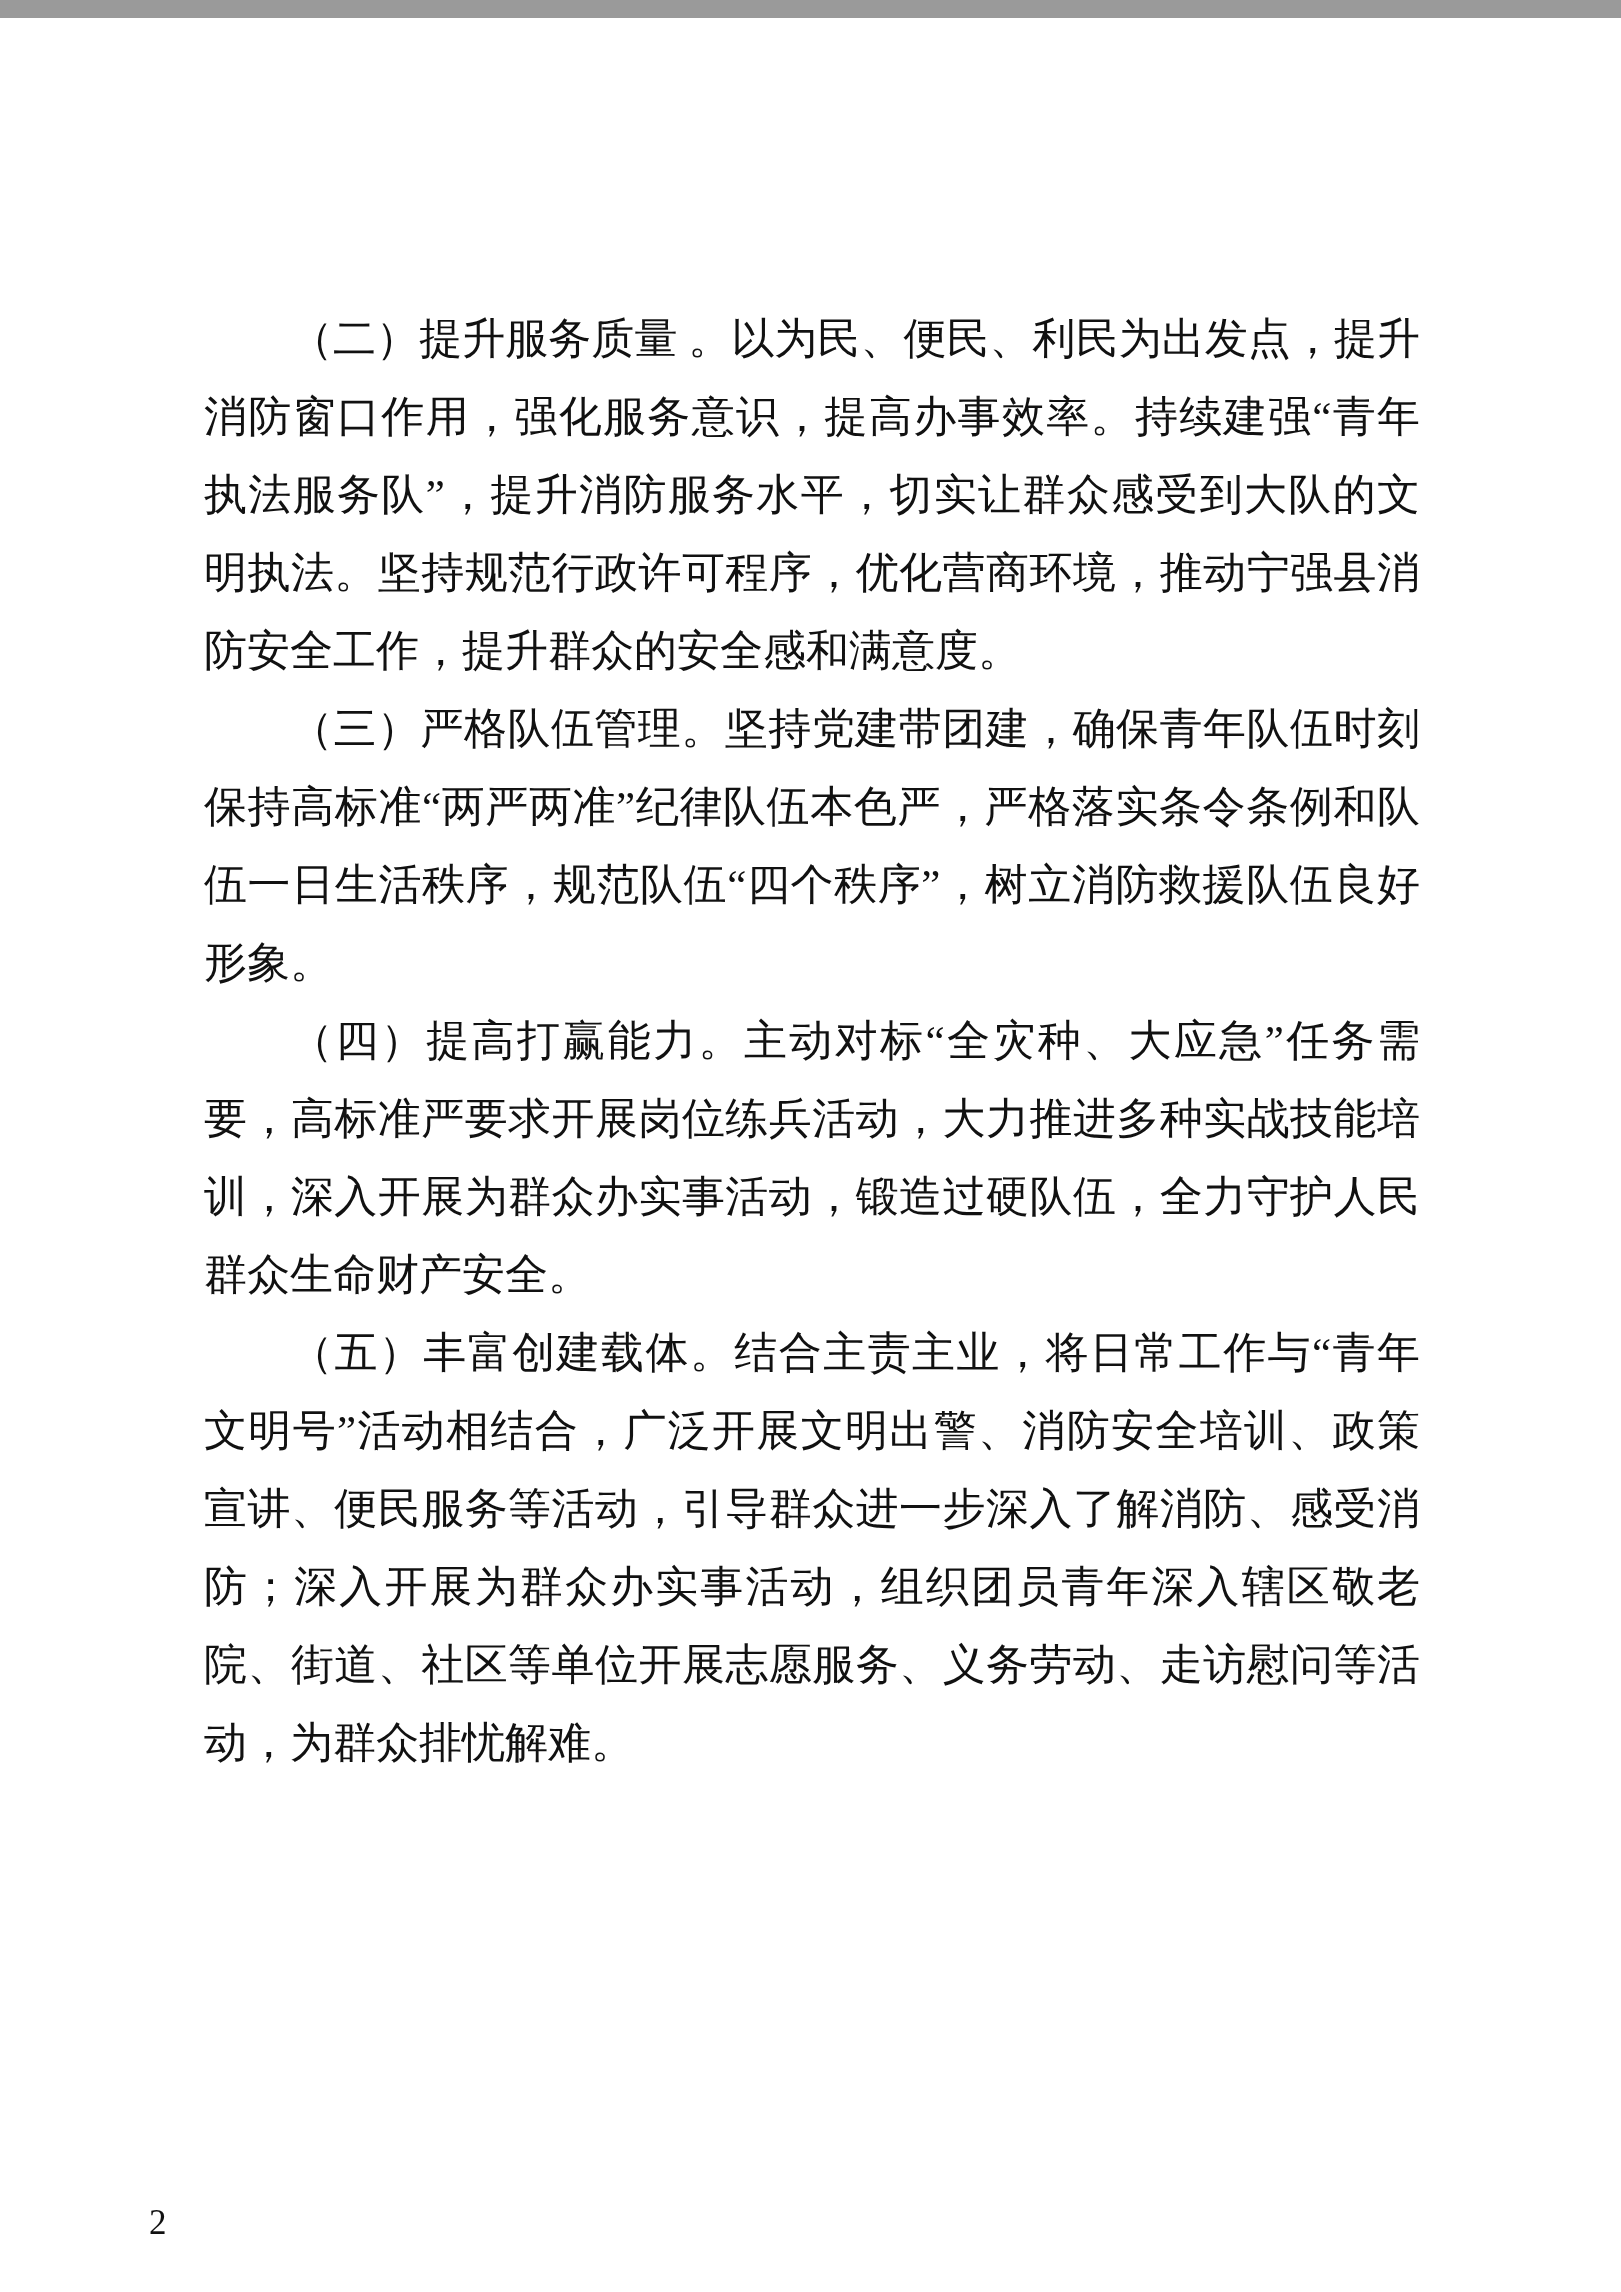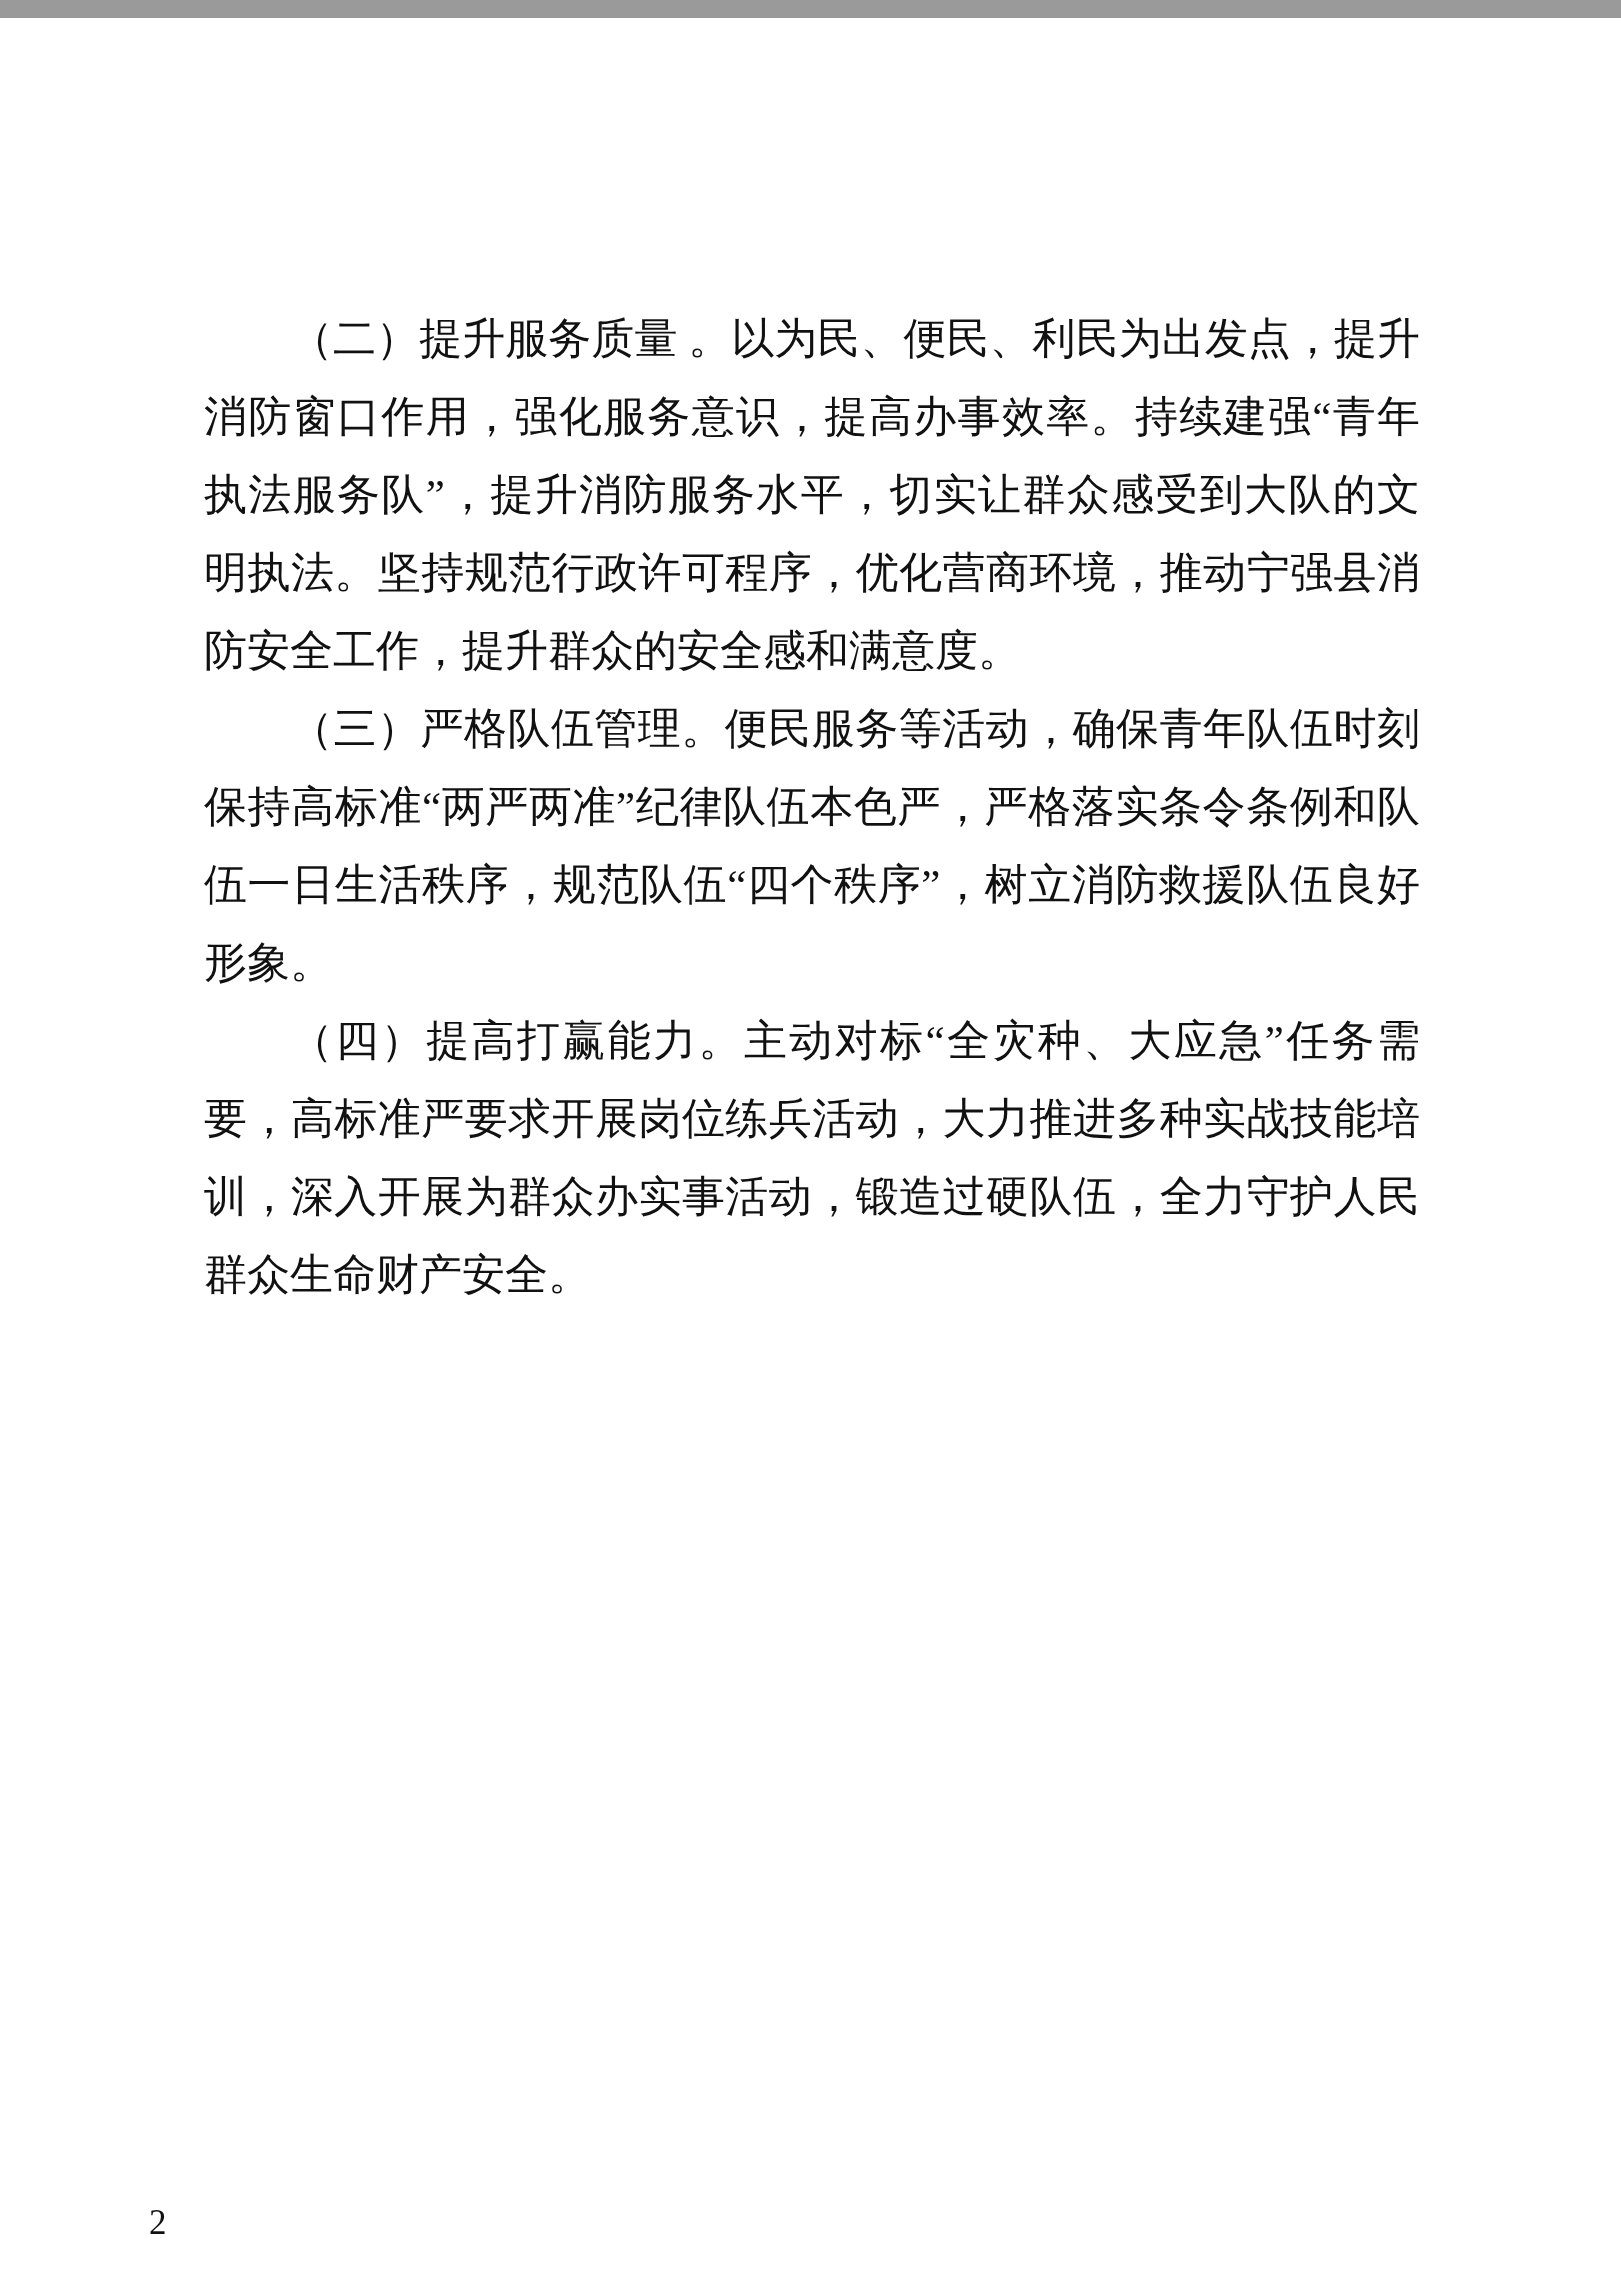--- a/index.html
+++ b/index.html
@@ -49,19 +49,20 @@
     color: #111111;
   }
 </style>
 </head>
 <body>
 
 <div class="page">
   <div class="content">
     <div>
         <p class="para">（二）提升服务质量 。以为民、便民、利民为出发点，提升消防窗口作用，强化服务意识，提高办事效率。持续建强“青年执法服务队”，提升消防服务水平，切实让群众感受到大队的文明执法。坚持规范行政许可程序，优化营商环境，推动宁强县消防安全工作，提升群众的安全感和满意度。</p>
-        <p class="para">（三）严格队伍管理。便民服务等活动，确保青年队伍时刻保持高标准“两严两准”纪律队伍本色严，严格落实条令条例和队伍一日生活秩序，规范队伍“四个秩序”，树立消防救援队伍良好形象。</p>
+        <p class="para">（三）严格队伍管理。坚持党建带团建，确保青年队伍时刻保持高标准“两严两准”纪律队伍本色严，严格落实条令条例和队伍一日生活秩序，规范队伍“四个秩序”，树立消防救援队伍良好形象。</p>
         <p class="para">（四）提高打赢能力。主动对标“全灾种、大应急”任务需要，高标准严要求开展岗位练兵活动，大力推进多种实战技能培训，深入开展为群众办实事活动，锻造过硬队伍，全力守护人民群众生命财产安全。</p>
+        <p class="para">（五）丰富创建载体。结合主责主业，将日常工作与“青年文明号”活动相结合，广泛开展文明出警、消防安全培训、政策宣讲、便民服务等活动，引导群众进一步深入了解消防、感受消防；深入开展为群众办实事活动，组织团员青年深入辖区敬老院、街道、社区等单位开展志愿服务、义务劳动、走访慰问等活动，为群众排忧解难。</p>
       </div>
   </div>
   <div class="page-number">2</div>
 </div>
 
 
 </body></html>

